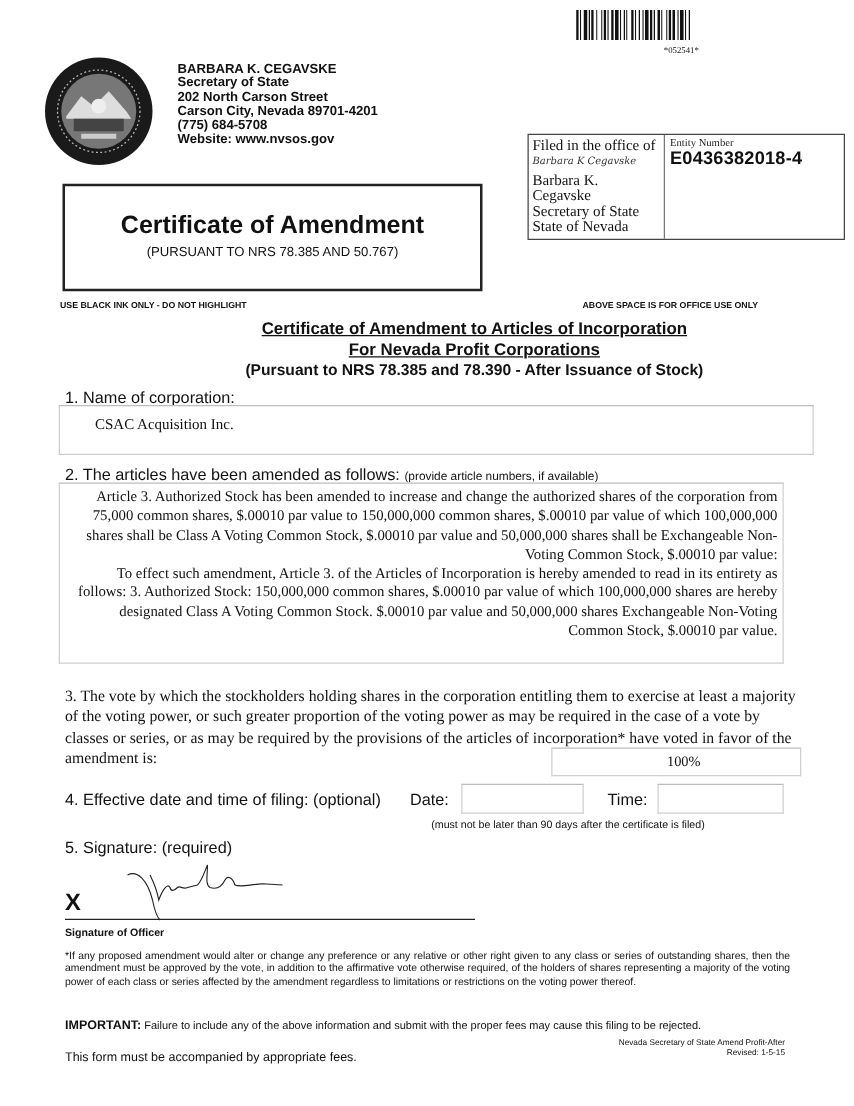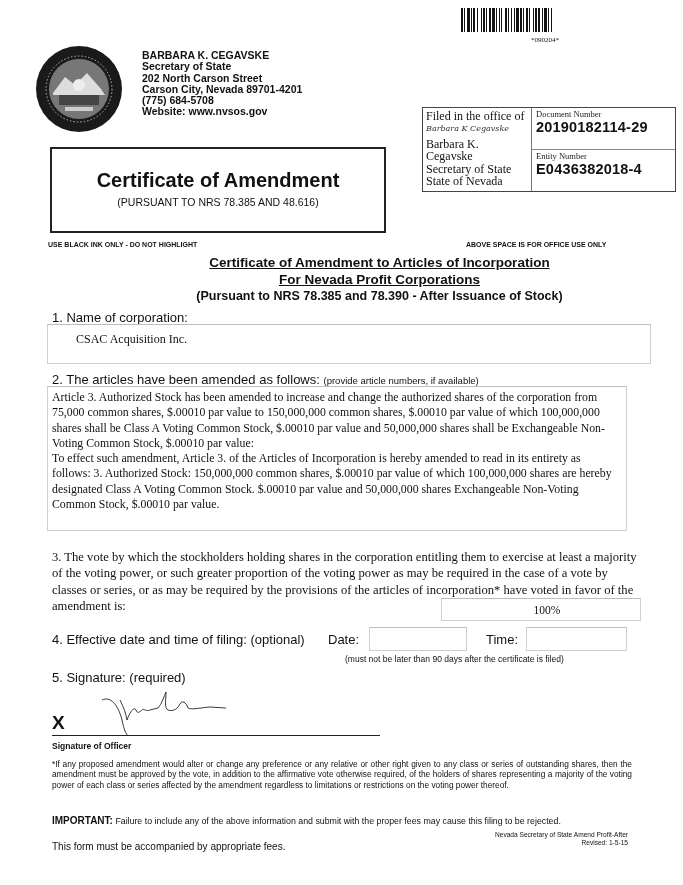--- a/index.html
+++ b/index.html
@@ -41,21 +41,21 @@
   .t2 { left: 38px; top: 272px; }
   .t3 { left: 38px; top: 289px; font-size: 12.5px; }
 
   .sec-label { left: 52px; font-size: 13px; }
   .sec-label small { font-size: 9.5px; }
   .field-box { border: 1px solid #cfcfcf; border-top-color: #bdbdbd; background: #fff; }
   .box1 { left: 47px; top: 324px; width: 578px; height: 38px; padding-left: 24px; }
   .box1 .val { padding: 7px 4px; font-family: "Liberation Serif", serif; font-size: 12px; }
 
   .box2 { left: 47px; top: 386px; width: 578px; height: 143px; }
-  .box2 .val { padding: 3px 4px; font-family: "Liberation Serif", serif; font-size: 11.8px; line-height: 15.3px; }
+  .box2 .val { padding: 3px 4px; font-family: "Liberation Serif", serif; font-size: 11.8px; line-height: 15.3px; text-align: right; }
   .box2 .val p { margin: 0; }
 
   .sec3 { left: 52px; top: 549px; width: 590px; font-size: 12.6px; line-height: 16.3px; font-family: Liberation Serif, serif; }
   .pct-box { left: 441px; top: 598px; width: 186px; height: 21px; text-align: center; font-family: "Liberation Serif", serif; font-size: 11.5px; line-height: 22px; padding-left: 12px; }
 
   .sec4 { left: 52px; top: 632px; font-size: 13px; }
   .date-label { left: 328px; top: 632px; font-size: 13px; }
   .date-box { left: 369px; top: 627px; width: 96px; height: 22px; }
   .time-label { left: 486px; top: 632px; font-size: 13px; }
   .time-box { left: 526px; top: 627px; width: 99px; height: 22px; }
@@ -131,21 +131,21 @@
     <span style="width: 2px; background: rgb(255, 255, 255);"></span>
     <span style="width: 1px; background: rgb(17, 17, 17);"></span>
     <span style="width: 1px; background: rgb(255, 255, 255);"></span>
     <span style="width: 3px; background: rgb(17, 17, 17);"></span>
     <span style="width: 1px; background: rgb(255, 255, 255);"></span>
     <span style="width: 1px; background: rgb(17, 17, 17);"></span>
     <span style="width: 2px; background: rgb(255, 255, 255);"></span>
     <span style="width: 1px; background: rgb(17, 17, 17);"></span>
     <span style="width: 2px; background: rgb(255, 255, 255);"></span>
   </div>
-<div class="abs barcode-num">*090204*</div>
+<div class="abs barcode-num">*052541*</div>
 
 <svg class="abs seal" viewBox="0 0 88 88">
   <circle cx="44" cy="44" r="43" fill="#1a1a1a"></circle>
   <circle cx="44" cy="44" r="33" fill="none" stroke="#bbb" stroke-width="1" stroke-dasharray="1.5 2"></circle>
   <circle cx="44" cy="44" r="30" fill="#777"></circle>
   <path d="M18 48 L30 32 L40 40 L52 28 L66 44 L70 50 L18 50 Z" fill="#ddd"></path>
   <rect x="24" y="50" width="40" height="10" fill="#444"></rect>
   <circle cx="44" cy="40" r="6" fill="#eee"></circle>
   <rect x="30" y="62" width="28" height="4" fill="#ccc"></rect>
 </svg>
@@ -162,33 +162,29 @@
 <div class="abs filing-box">
   <div class="filing-left">
     <div>Filed in the office of</div>
     <div class="filing-sig">Barbara K Cegavske</div>
     <div>Barbara K. Cegavske</div>
     <div>Secretary of State</div>
     <div>State of Nevada</div>
   </div>
   <div class="filing-right">
     <div class="filing-cell">
-      <div class="cell-label">Document Number</div>
-      <div class="cell-value">20190182114-29</div>
-    </div>
-    <div class="filing-cell">
       <div class="cell-label">Entity Number</div>
       <div class="cell-value">E0436382018-4</div>
     </div>
   </div>
 </div>
 
 <div class="abs cert-box">
   <div class="cert-title">Certificate of Amendment</div>
-  <div class="cert-sub">(PURSUANT TO NRS 78.385 AND 48.616)</div>
+  <div class="cert-sub">(PURSUANT TO NRS 78.385 AND 50.767)</div>
 </div>
 
 <div class="abs ink-note">USE BLACK INK ONLY - DO NOT HIGHLIGHT</div>
 <div class="abs office-note">ABOVE SPACE IS FOR OFFICE USE ONLY</div>
 
 <div class="abs main-title u t1">Certificate of Amendment to Articles of Incorporation</div>
 <div class="abs main-title u t2">For Nevada Profit Corporations</div>
 <div class="abs main-title t3">(Pursuant to NRS 78.385 and 78.390 - After Issuance of Stock)</div>
 
 <div class="abs sec-label" style="top:310px;">1. Name of corporation:</div>

